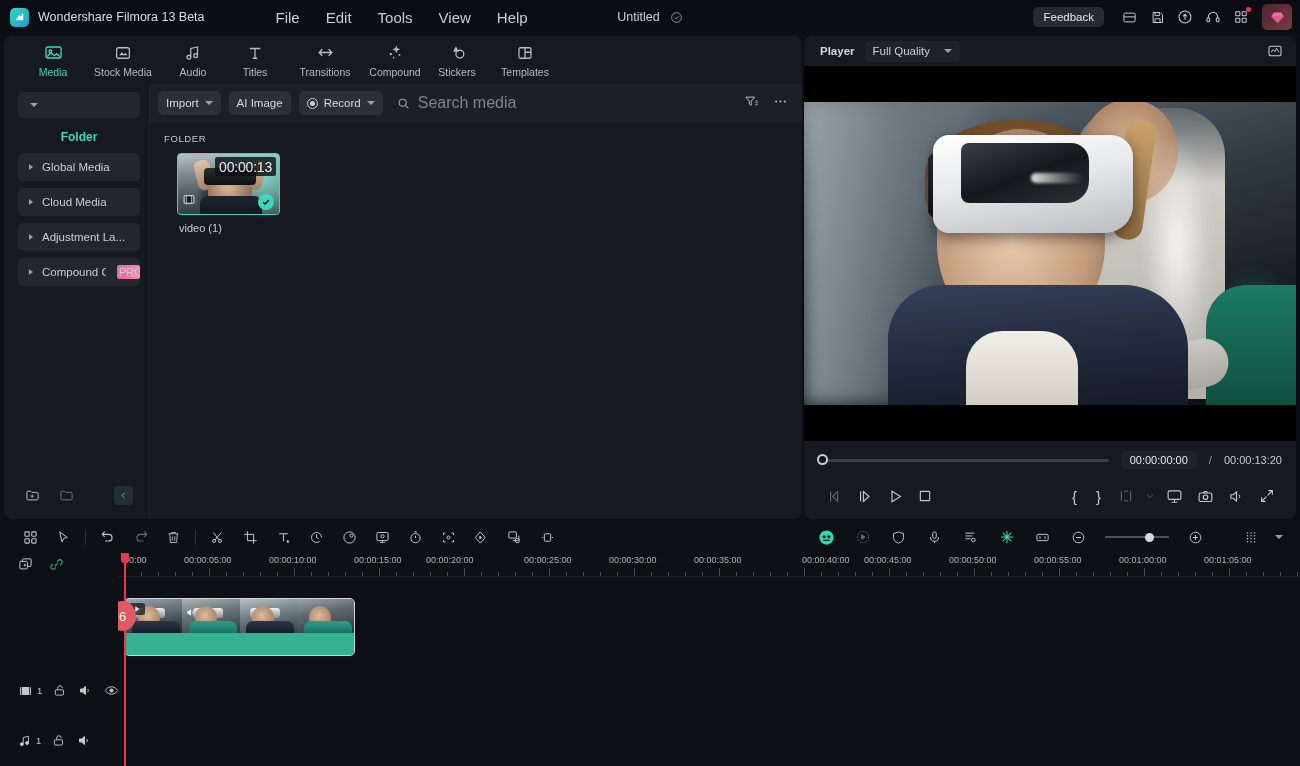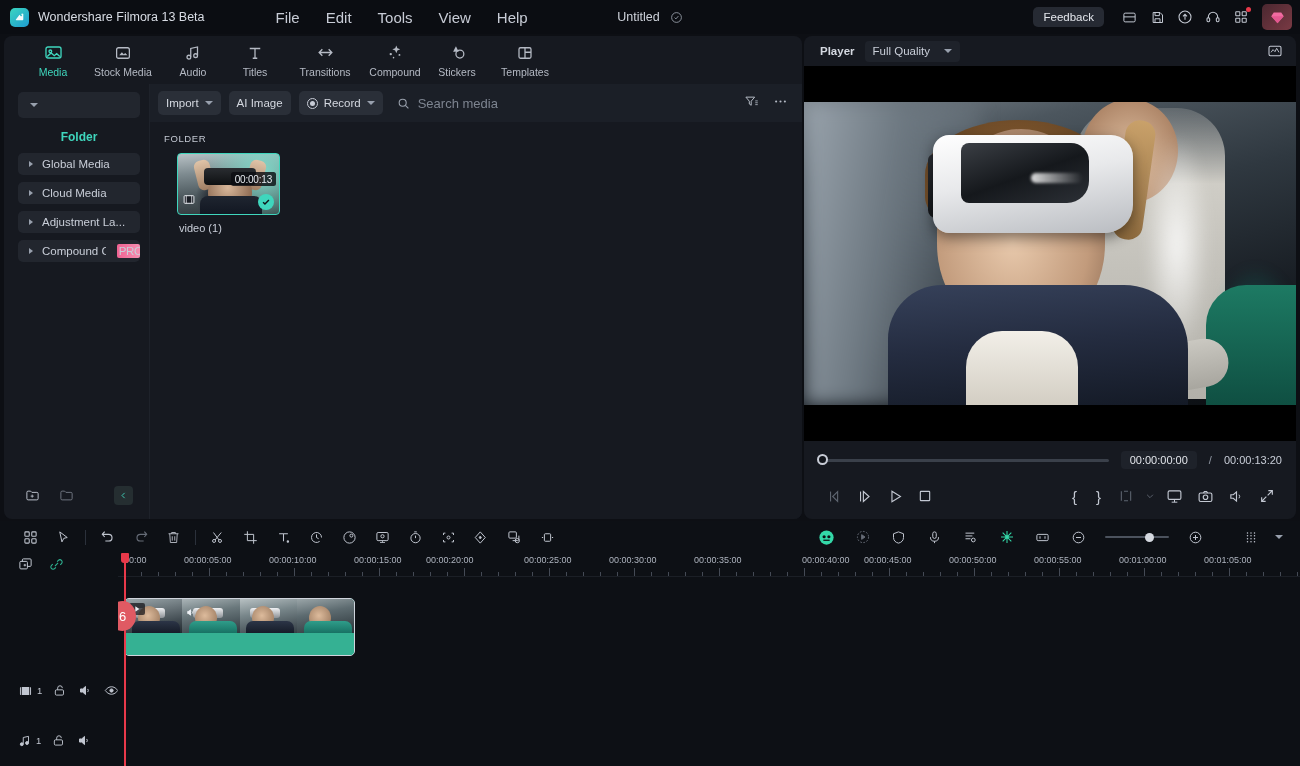--- a/index.html
+++ b/index.html
@@ -90,21 +90,21 @@
   .drop {
     height: 26px; background: #22262e; border-radius: 5px;
     display: flex; align-items: center; padding-left: 12px; cursor: pointer;
   }
   .caret-d { width: 0; height: 0; border-left: 4px solid transparent; border-right: 4px solid transparent; border-top: 4px solid #98a0ad; }
   .folder-head {
     text-align: center; color: #3fd6bd; font-size: 12px; font-weight: bold;
     padding: 12px 0 9px 0;
   }
   .sitem {
-    height: 22px; background: #22262e; border-radius: 5px; margin-bottom: 7px;
+    height: 28px; background: #22262e; border-radius: 5px; margin-bottom: 7px;
     display: flex; align-items: center; padding-left: 11px; cursor: pointer; gap: 9px;
   }
   .caret-r { width: 0; height: 0; border-top: 3.5px solid transparent; border-bottom: 3.5px solid transparent; border-left: 4.5px solid #98a0ad; flex: none;}
   .sitem span { font-size: 11.5px; color: #c9ced8; white-space: nowrap; overflow: hidden; }
   .badge-pro {
     background: linear-gradient(90deg,#f06292,#f48fb1); color: #fff;
     font-size: 6.5px; padding: 1px 2px; border-radius: 2px; margin-left: 2px; letter-spacing: -0.3px;
   }
   .sidefoot {
     position: absolute; left: 10px; right: 8px; bottom: 10px;
@@ -123,21 +123,21 @@
   }
   .btn-s {
     height: 24px; background: #2a2f38; border-radius: 5px; color: #d4d8e0;
     font-size: 11.5px; display: flex; align-items: center; gap: 6px; padding: 0 8px; cursor: pointer;
   }
   .rec-dot { width: 11px; height: 11px; border-radius: 50%; border: 1.6px solid #c8ccd6; display: flex; align-items: center; justify-content: center; }
   .rec-dot i { width: 5px; height: 5px; border-radius: 50%; background: #c8ccd6; display: block; }
   .searchwrap { display: flex; align-items: center; gap: 8px; margin-left: 6px; flex: 1; }
   .search-inp {
     background: transparent; border: none; outline: none; color: #c9ced8;
-    font-size: 13px; font-family: "Liberation Sans", sans-serif; width: 180px;
+    font-size: 16px; font-family: "Liberation Sans", sans-serif; width: 180px;
   }
   .search-inp::placeholder { color: #7d8490; }
   .libtop-r { margin-left: auto; display: flex; align-items: center; gap: 14px; }
 
   .libcontent { flex: 1; padding: 11px 14px; background: #161920; min-height: 0; }
   .folderlabel { font-size: 9.5px; color: #c4c9d3; letter-spacing: 0.6px; margin-bottom: 9px; }
   .tiles { display: flex; gap: 8px; }
   .tile { width: 103px; }
   .import-tile-outer {
     border: 2.5px solid #e8182a; border-radius: 4px; padding: 3px 3px 2px 3px; width: 121px; margin: -5px -5px -5px -5px;
@@ -176,22 +176,22 @@
   }
   .vid-thumb .hands2 {
     position: absolute; left: 70px; top: 6px; width: 16px; height: 30px;
     background: linear-gradient(180deg,#e0c4a8,#a07e63); border-radius: 6px; transform: rotate(14deg);
   }
   .vid-thumb .torso {
     position: absolute; left: 22px; bottom: 0; width: 62px; height: 18px;
     background: linear-gradient(180deg,#1f2530,#121722); border-radius: 8px 8px 0 0;
   }
   .dur {
-    position: absolute; right: 3px; top: 18px; background: rgba(12,14,18,.82); color: #e6e9ee;
-    font-size: 10px; padding: 1.5px 4px; border-radius: 2.5px; letter-spacing: -0.2px;
+    position: absolute; right: 3px; top: 3px; background: rgba(12,14,18,.82); color: #e6e9ee;
+    font-size: 14px; padding: 1.5px 4px; border-radius: 2.5px; letter-spacing: -0.2px;
   }
   .film-ico { position: absolute; left: 4px; bottom: 4px; }
   .check-b {
     position: absolute; right: 5px; bottom: 4px; width: 16px; height: 16px; border-radius: 50%;
     background: #3fd6bd; display: flex; align-items: center; justify-content: center;
   }
 
   
   .rightpanel {
     flex: 1; background: #161920; border-radius: 8px; margin: 2px 4px 2px 1px;

